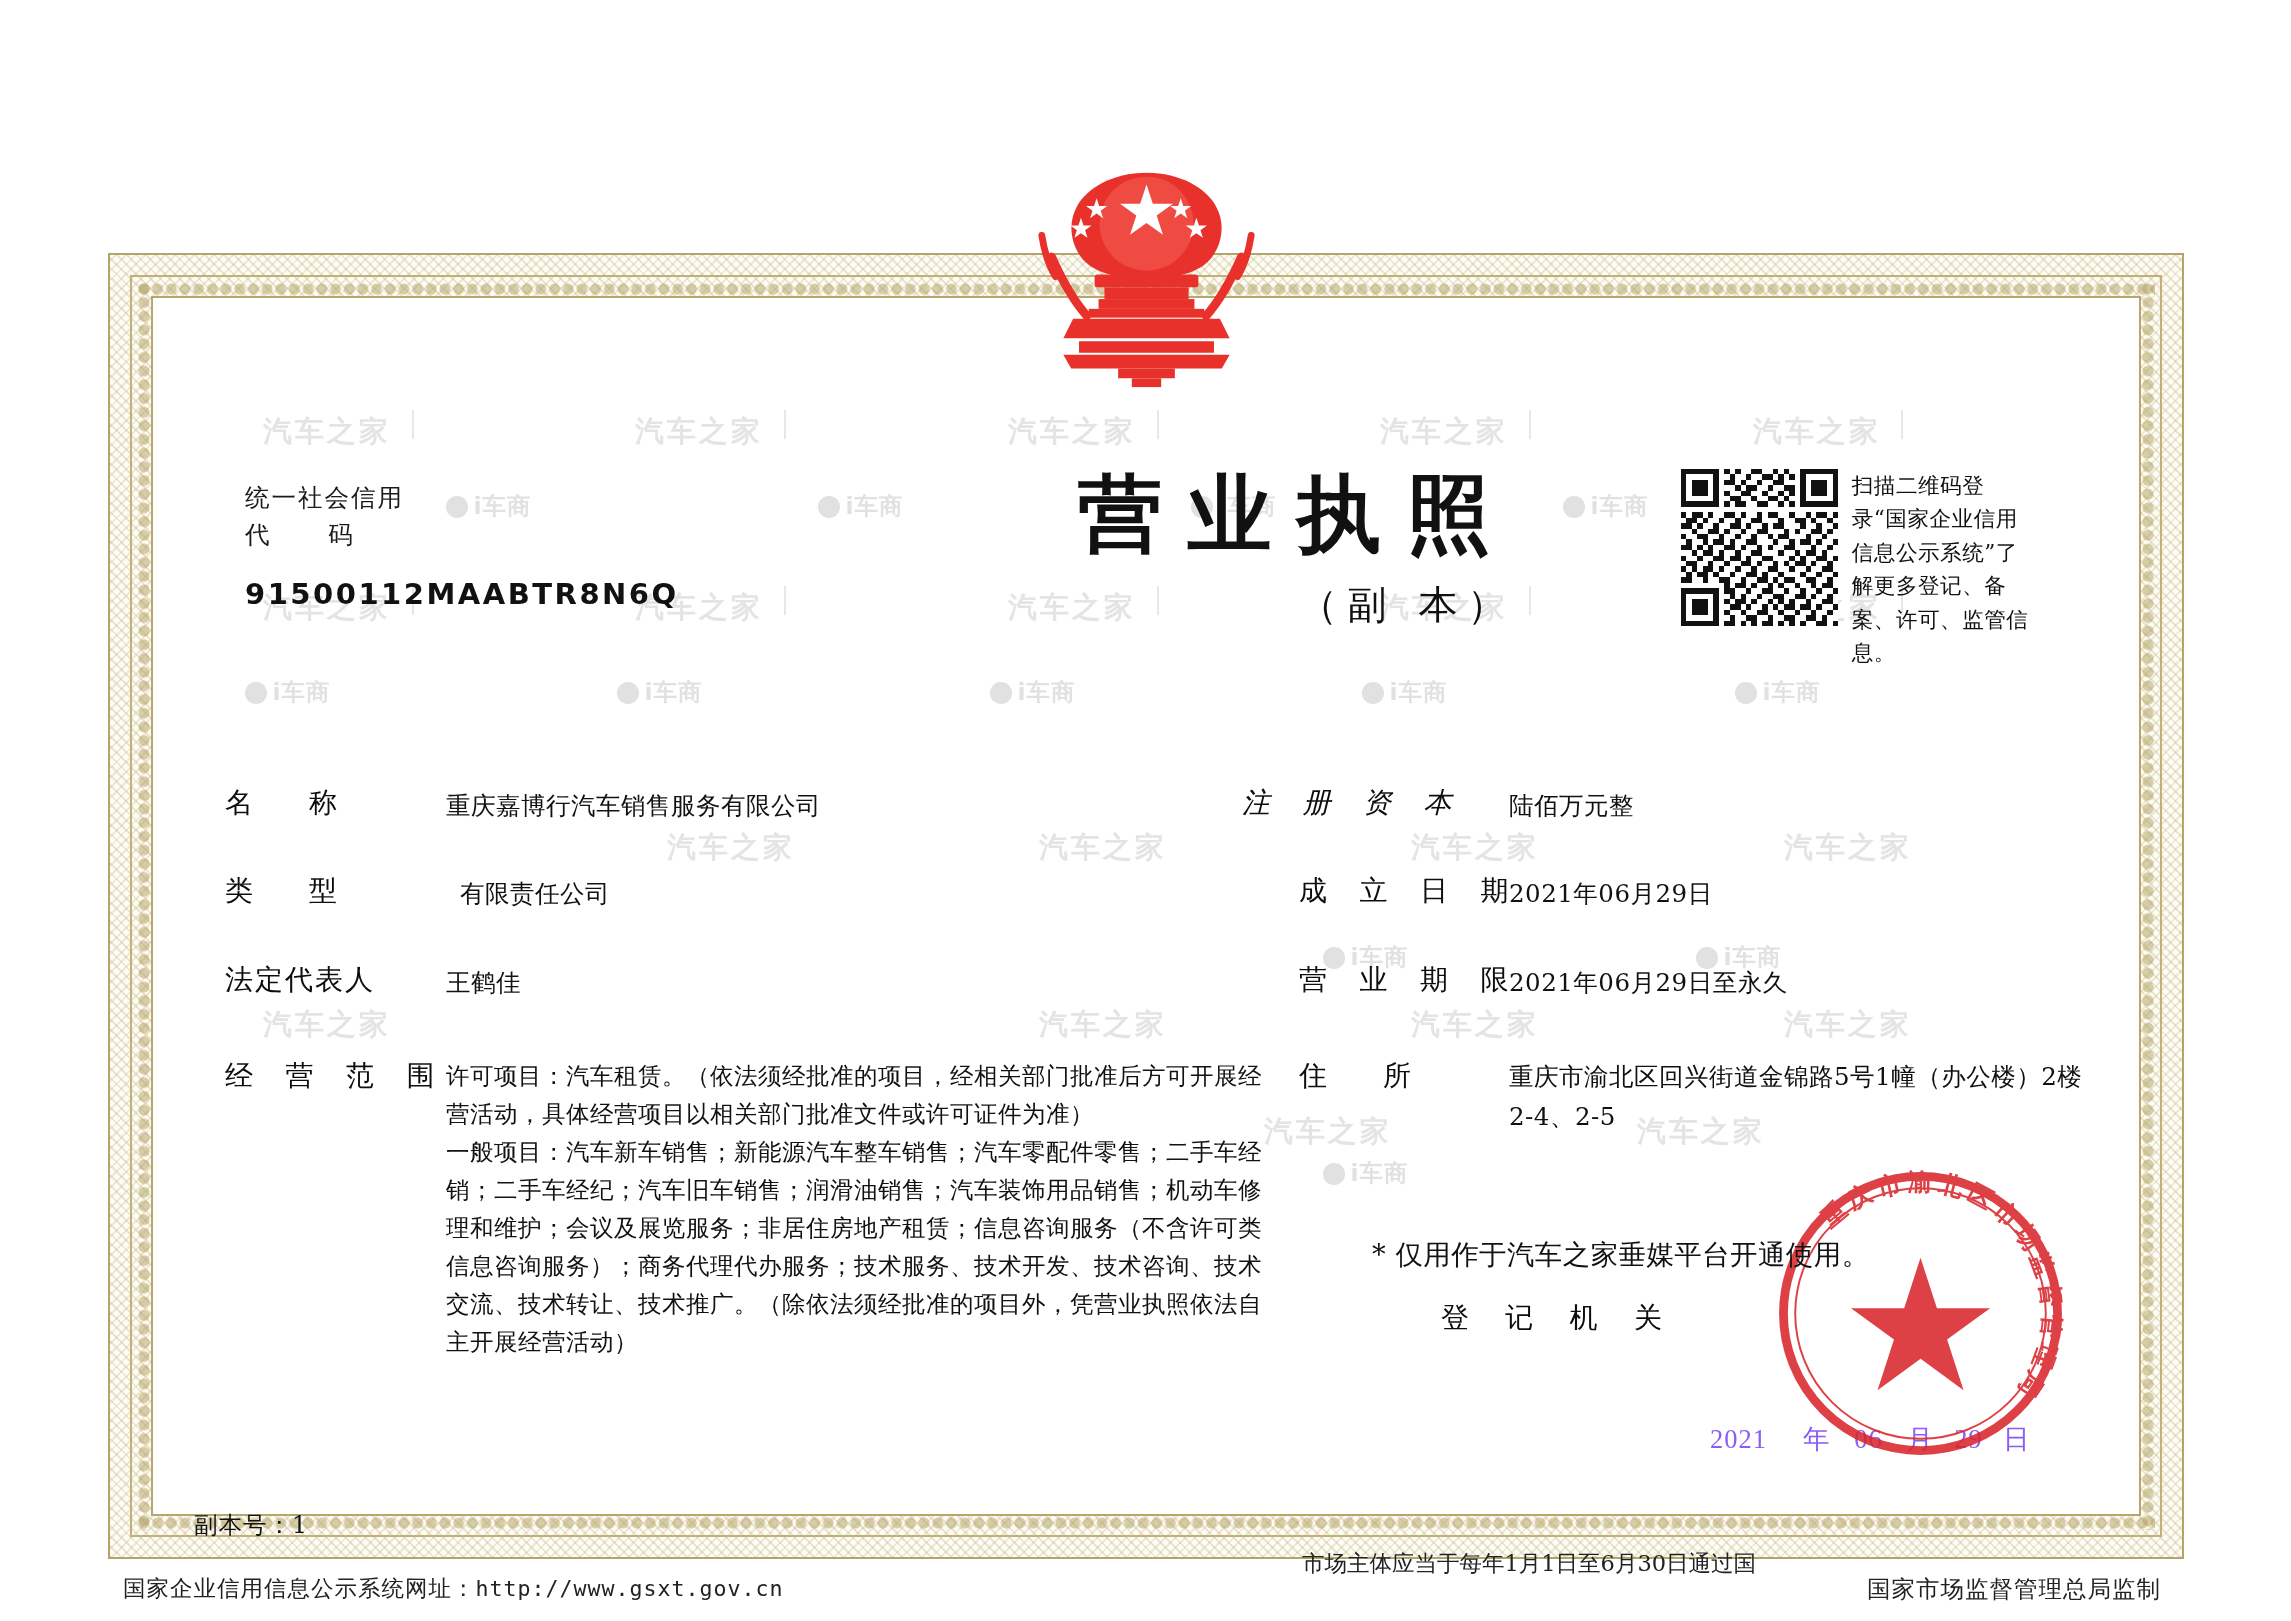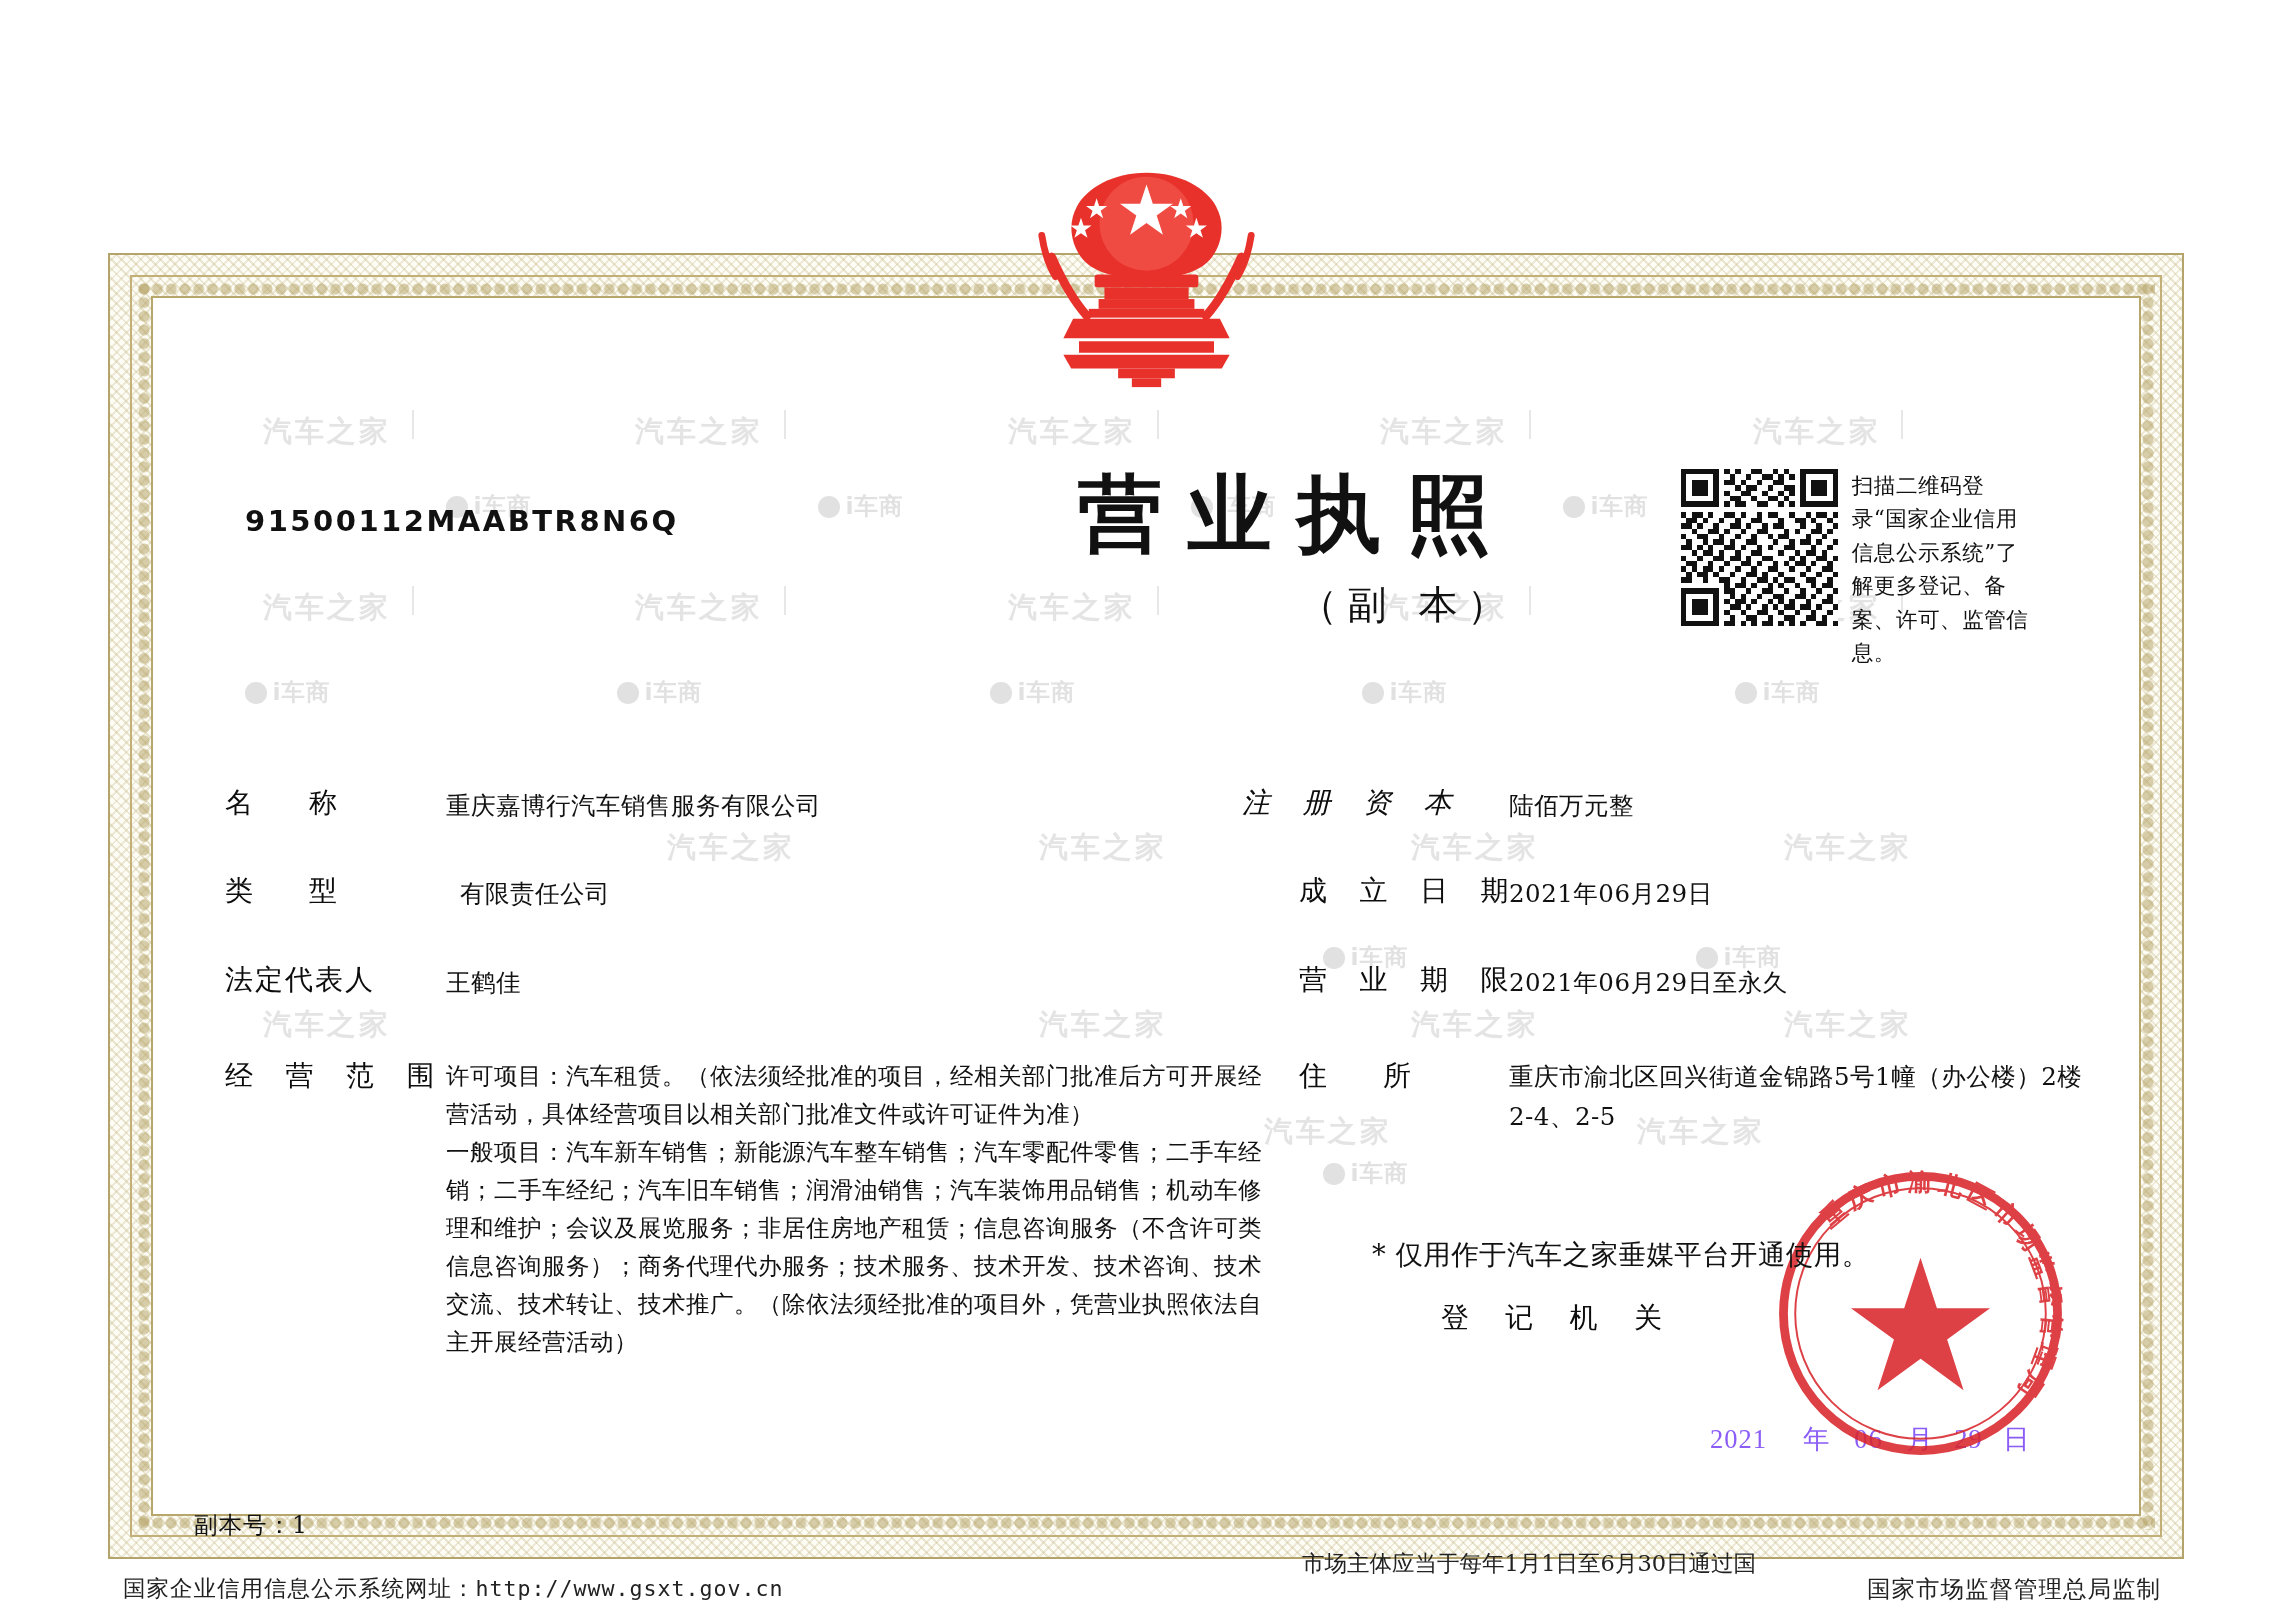--- a/index.html
+++ b/index.html
@@ -409,20 +409,24 @@
       </g>
     </svg>
   </div>
 
   <div class="title-block">
     <div class="title-main">营业执照</div>
     <div class="title-sub">（副 本）</div>
   </div>
 
   <div class="code-block">
+    <div class="code-label">
+      <div>统一社会信用</div>
+      <div class="l2">代      码</div>
+    </div>
     <div class="code-value">91500112MAABTR8N6Q</div>
   </div>
 
   <div class="qr-area">
     <div class="qr-code">
       <svg viewBox="0 0 29 29" width="157" height="157" shape-rendering="crispEdges">
         <rect width="29" height="29" fill="#ffffff"></rect>
         <g fill="#111111">
           <rect x="0" y="0" width="7" height="1"></rect>
             <rect x="0" y="6" width="7" height="1"></rect>

